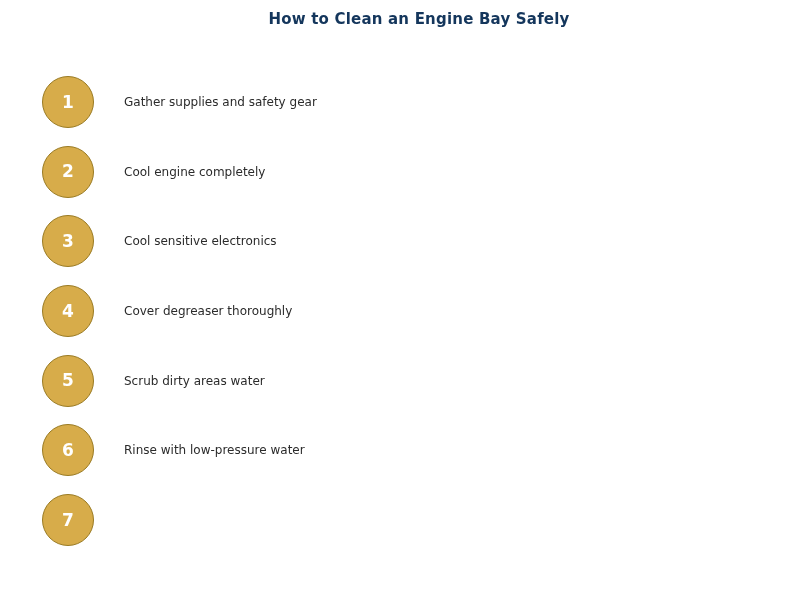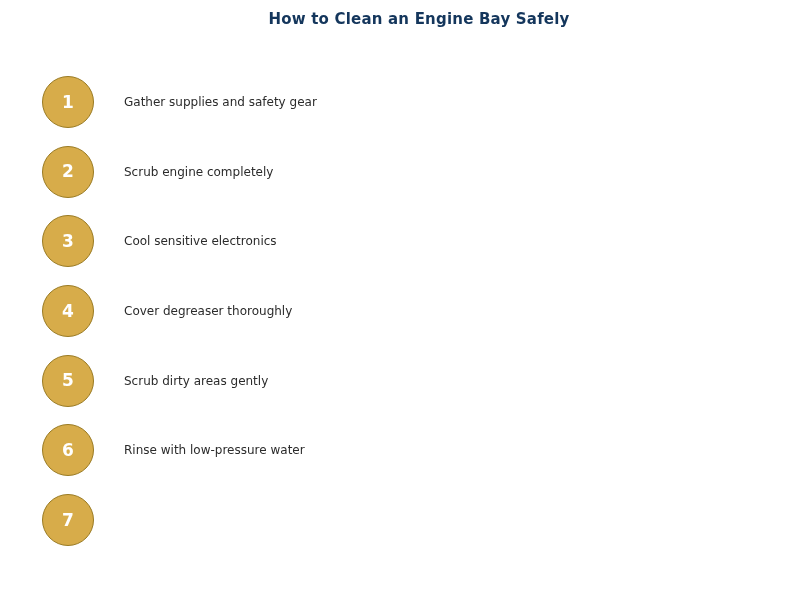--- a/index.html
+++ b/index.html
@@ -76,36 +76,36 @@
 
   <div id="steps">
 
     <div class="step-row">
       <div class="step-badge">1</div>
       <div class="step-label">Gather supplies and safety gear</div>
     </div>
 
     <div class="step-row">
       <div class="step-badge">2</div>
-      <div class="step-label">Scrub engine completely</div>
+      <div class="step-label">Cool engine completely</div>
     </div>
 
     <div class="step-row">
       <div class="step-badge">3</div>
       <div class="step-label">Cool sensitive electronics</div>
     </div>
 
     <div class="step-row">
       <div class="step-badge">4</div>
       <div class="step-label">Cover degreaser thoroughly</div>
     </div>
 
     <div class="step-row">
       <div class="step-badge">5</div>
-      <div class="step-label">Scrub dirty areas gently</div>
+      <div class="step-label">Scrub dirty areas water</div>
     </div>
 
     <div class="step-row">
       <div class="step-badge">6</div>
       <div class="step-label">Rinse with low-pressure water</div>
     </div>
 
     <div class="step-row">
       <div class="step-badge">7</div>
     </div>

